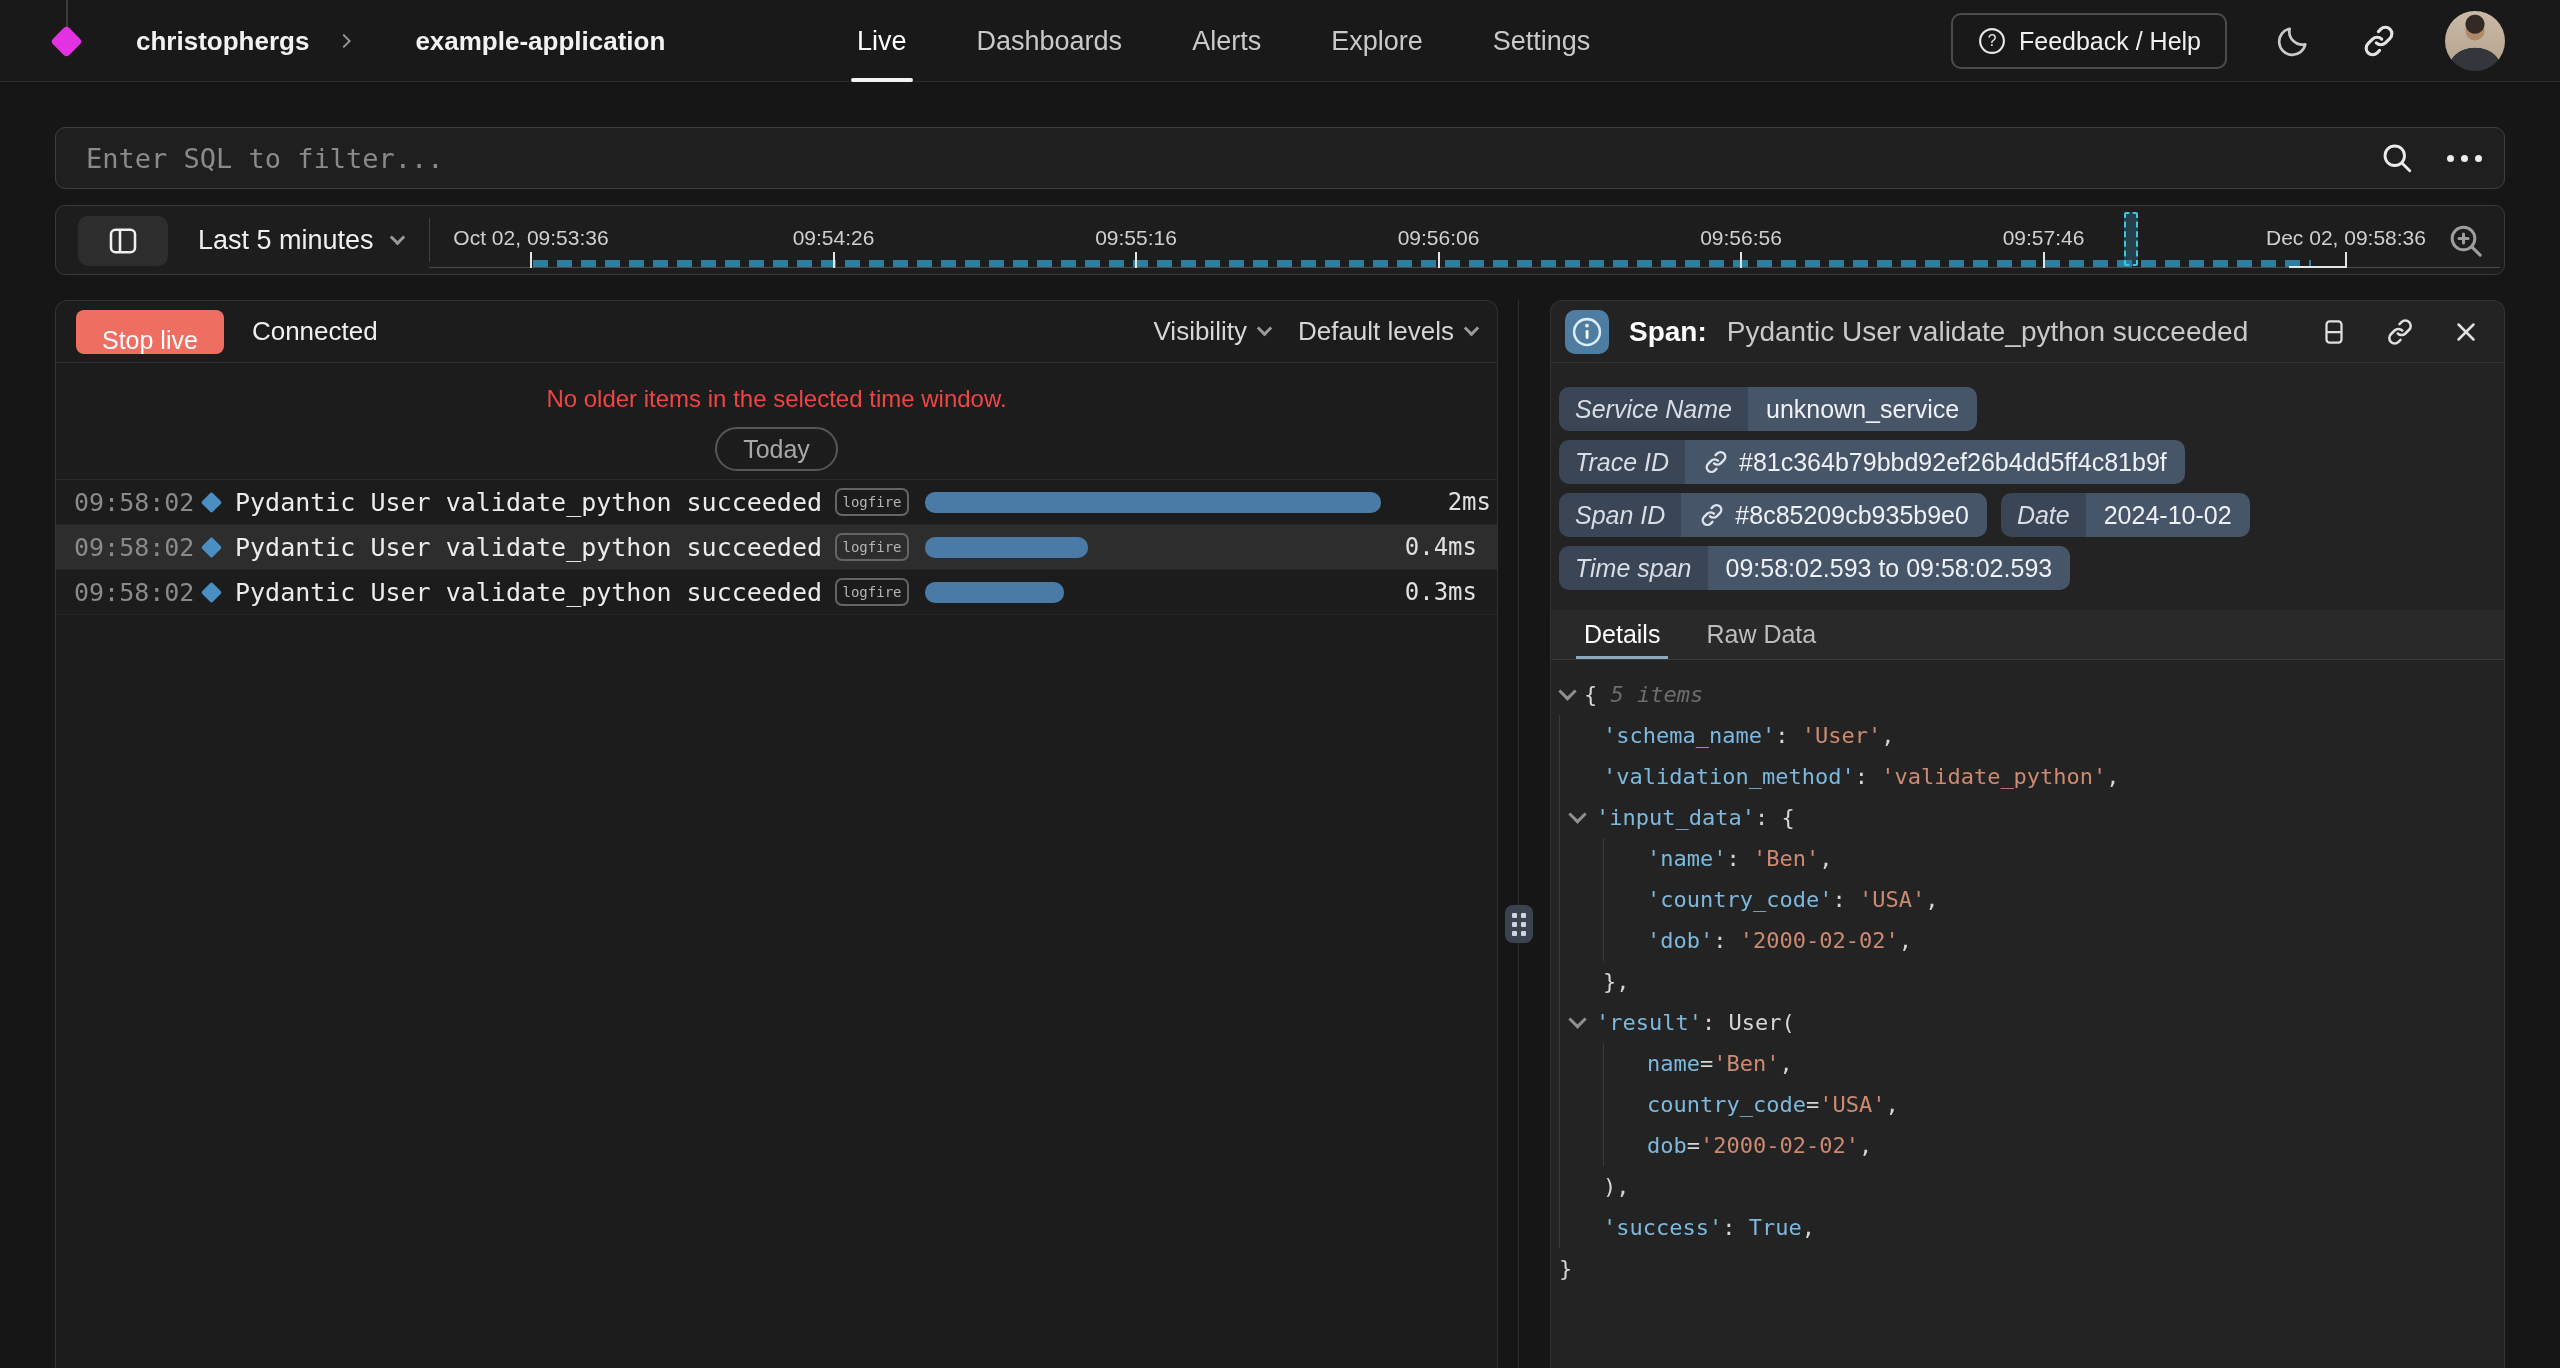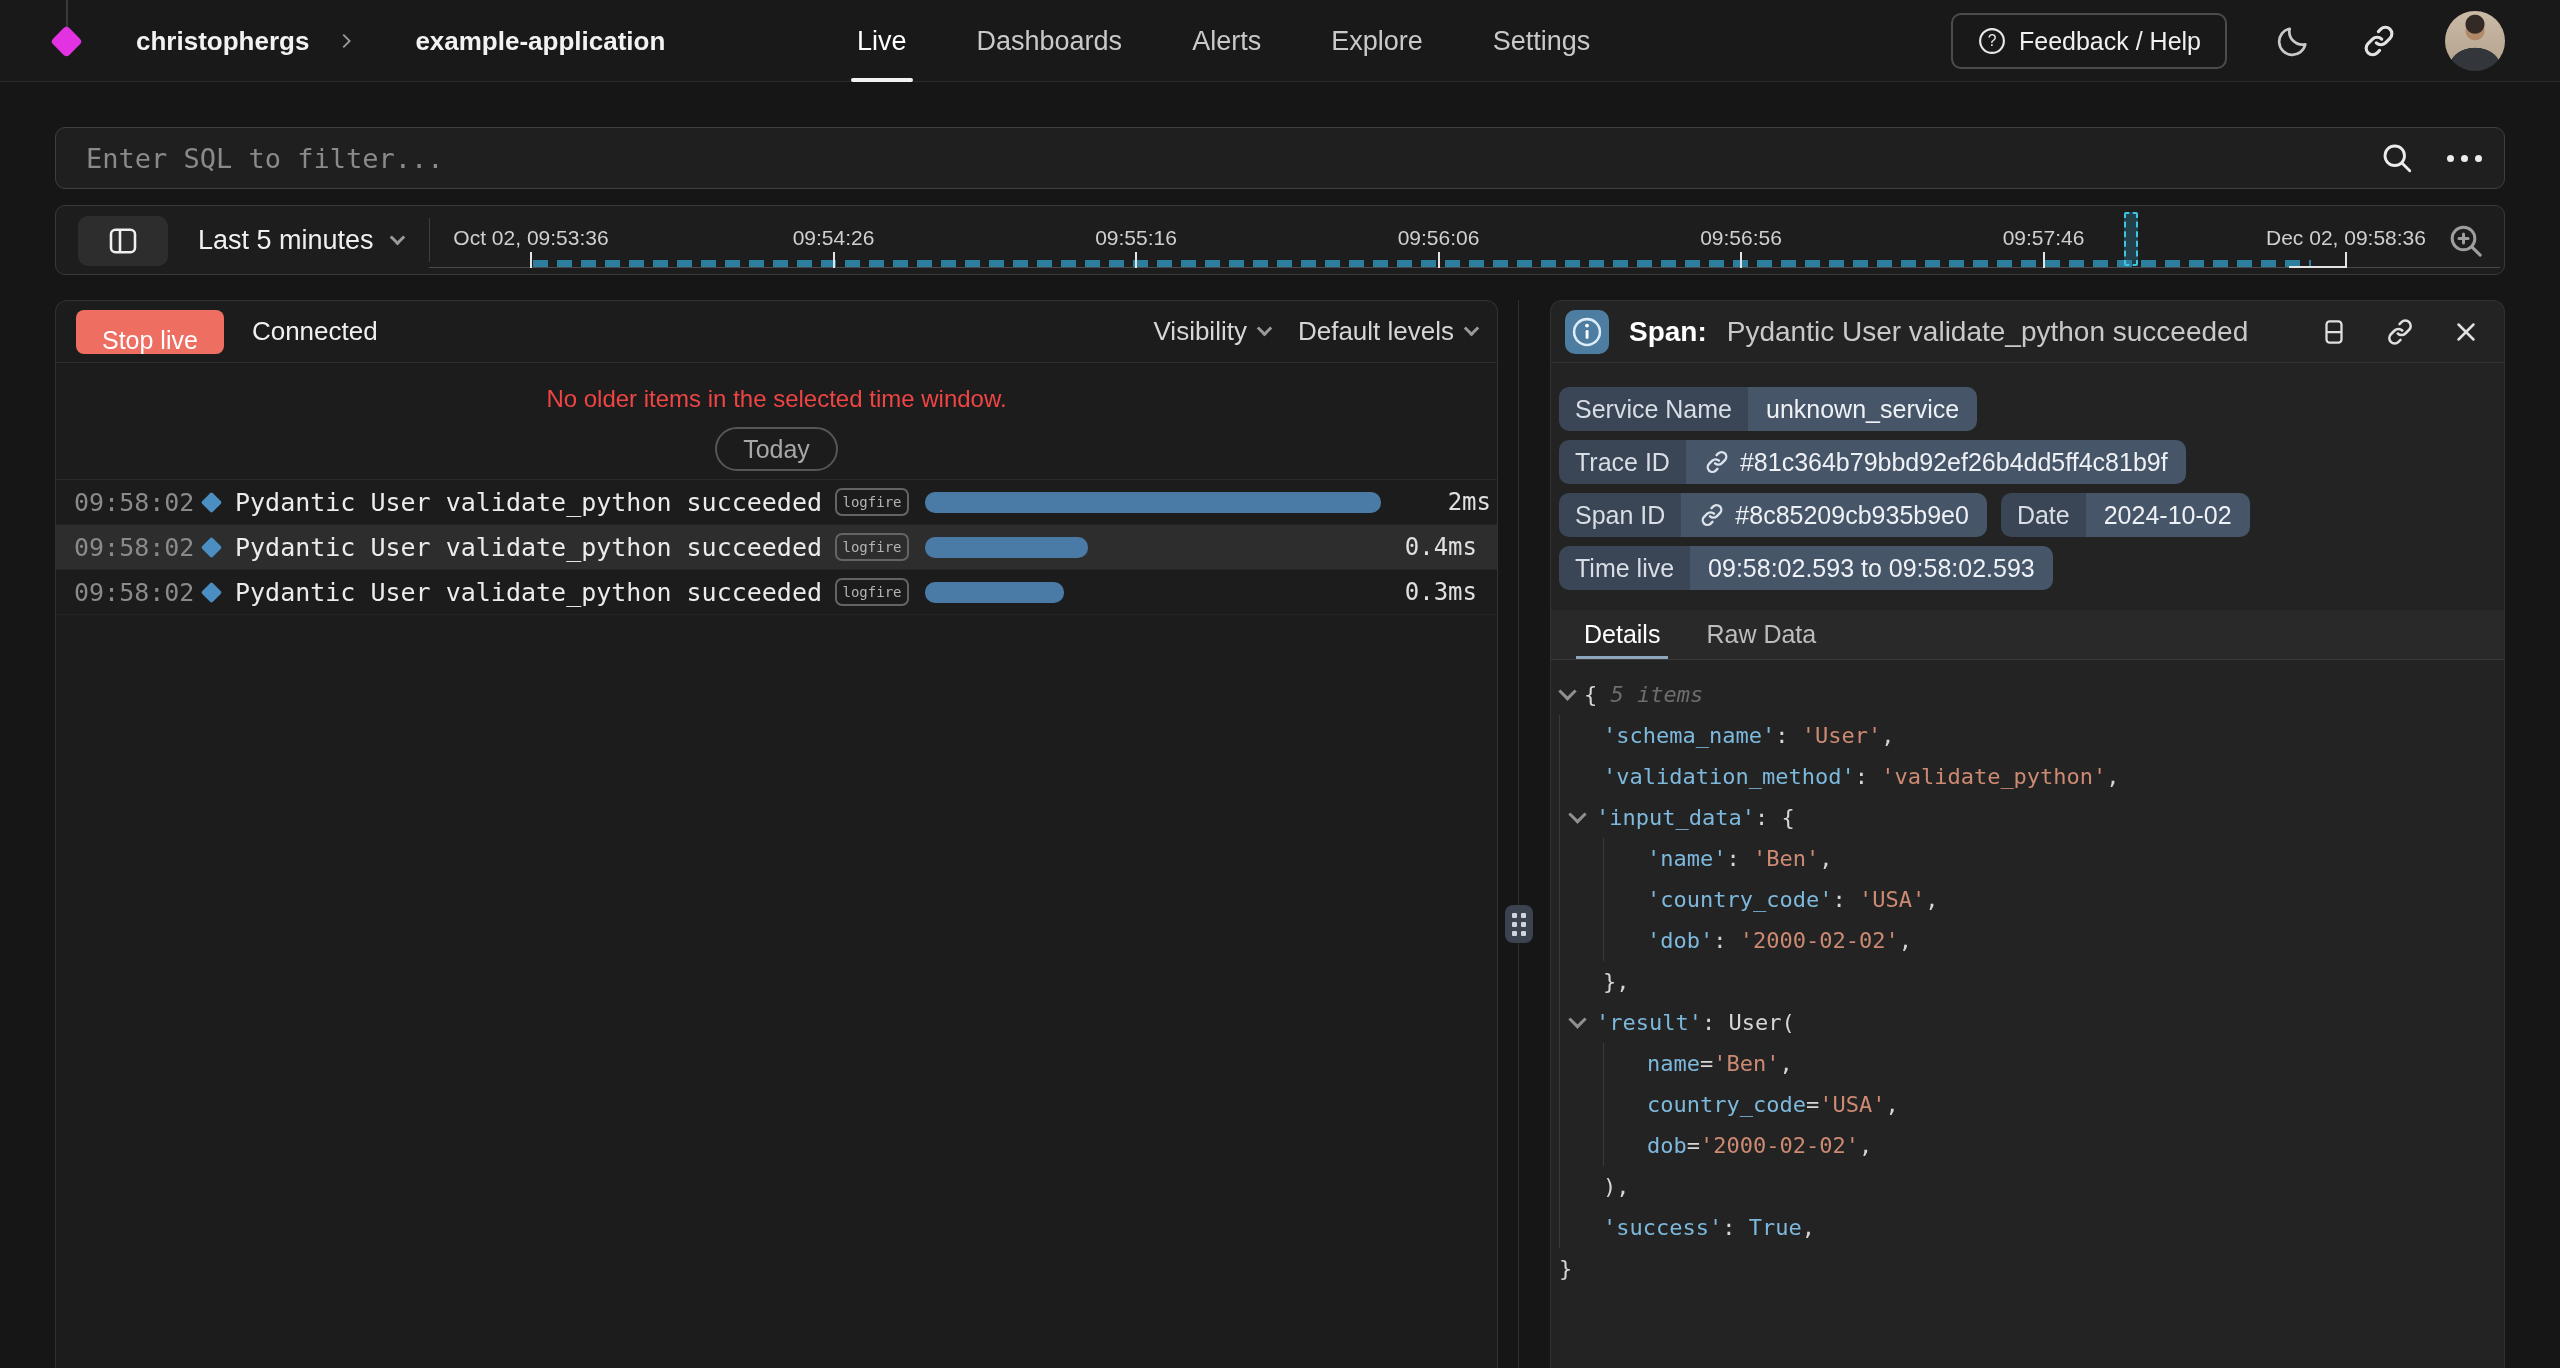--- a/index.html
+++ b/index.html
@@ -110,21 +110,21 @@
   .span-label { font-size:28px; font-weight:bold; color:#ffffff; white-space:nowrap; }
   .span-title { font-size:28px; color:#c9c9c9; white-space:nowrap; overflow:hidden;
     text-overflow:ellipsis; flex:1; }
   .hd-icons { display:flex; align-items:center; gap:26px; flex:none; }
   .hd-icons .icon-btn svg { width:30px; height:30px; }
 
   .badges { padding:24px 10px 0 8px; display:flex; flex-direction:column; gap:9px; }
   .badge-row { display:flex; gap:14px; }
   .pill { display:inline-flex; border-radius:10px; overflow:hidden; height:44px; width:fit-content;
     font-size:25px; }
-  .pill .lbl { background:#3a4556; color:#d9dde5; display:flex; align-items:center;
+  .pill .lbl { font-style:italic; background:#3a4556; color:#d9dde5; display:flex; align-items:center;
     padding:0 16px; }
   .pill .val { background:#475569; color:#eef1f5; display:flex; align-items:center; gap:10px; padding:0 18px; }
   .pill .val svg { width:26px; height:26px; }
 
   .tabs-strip { margin-top:20px; background:#292929; border-bottom:1px solid #3a3a3a; height:50px;
     display:flex; align-items:center; gap:46px; padding:0 0 0 33px; }
   .dtab { position:relative; height:100%; display:flex; align-items:center; font-size:25px;
     color:#bdbdbd; cursor:pointer; }
   .dtab.active { color:#ffffff; }
   .dtab.active::after { content:""; position:absolute; left:-8px; right:-8px; bottom:0; height:3px;
@@ -396,21 +396,21 @@
           </div>
           <div class="pill">
             <div class="lbl">Date</div>
             <div class="val">
               <span>2024-10-02</span>
             </div>
           </div>
         </div>
         <div class="badge-row">
           <div class="pill">
-            <div class="lbl">Time live</div>
+            <div class="lbl">Time span</div>
             <div class="val">
               <span>09:58:02.593 to 09:58:02.593</span>
             </div>
           </div>
         </div>
       </div>
 
     <div class="tabs-strip" id="detail-tabs">
         <div class="dtab active">Details</div>
         <div class="dtab">Raw Data</div>

